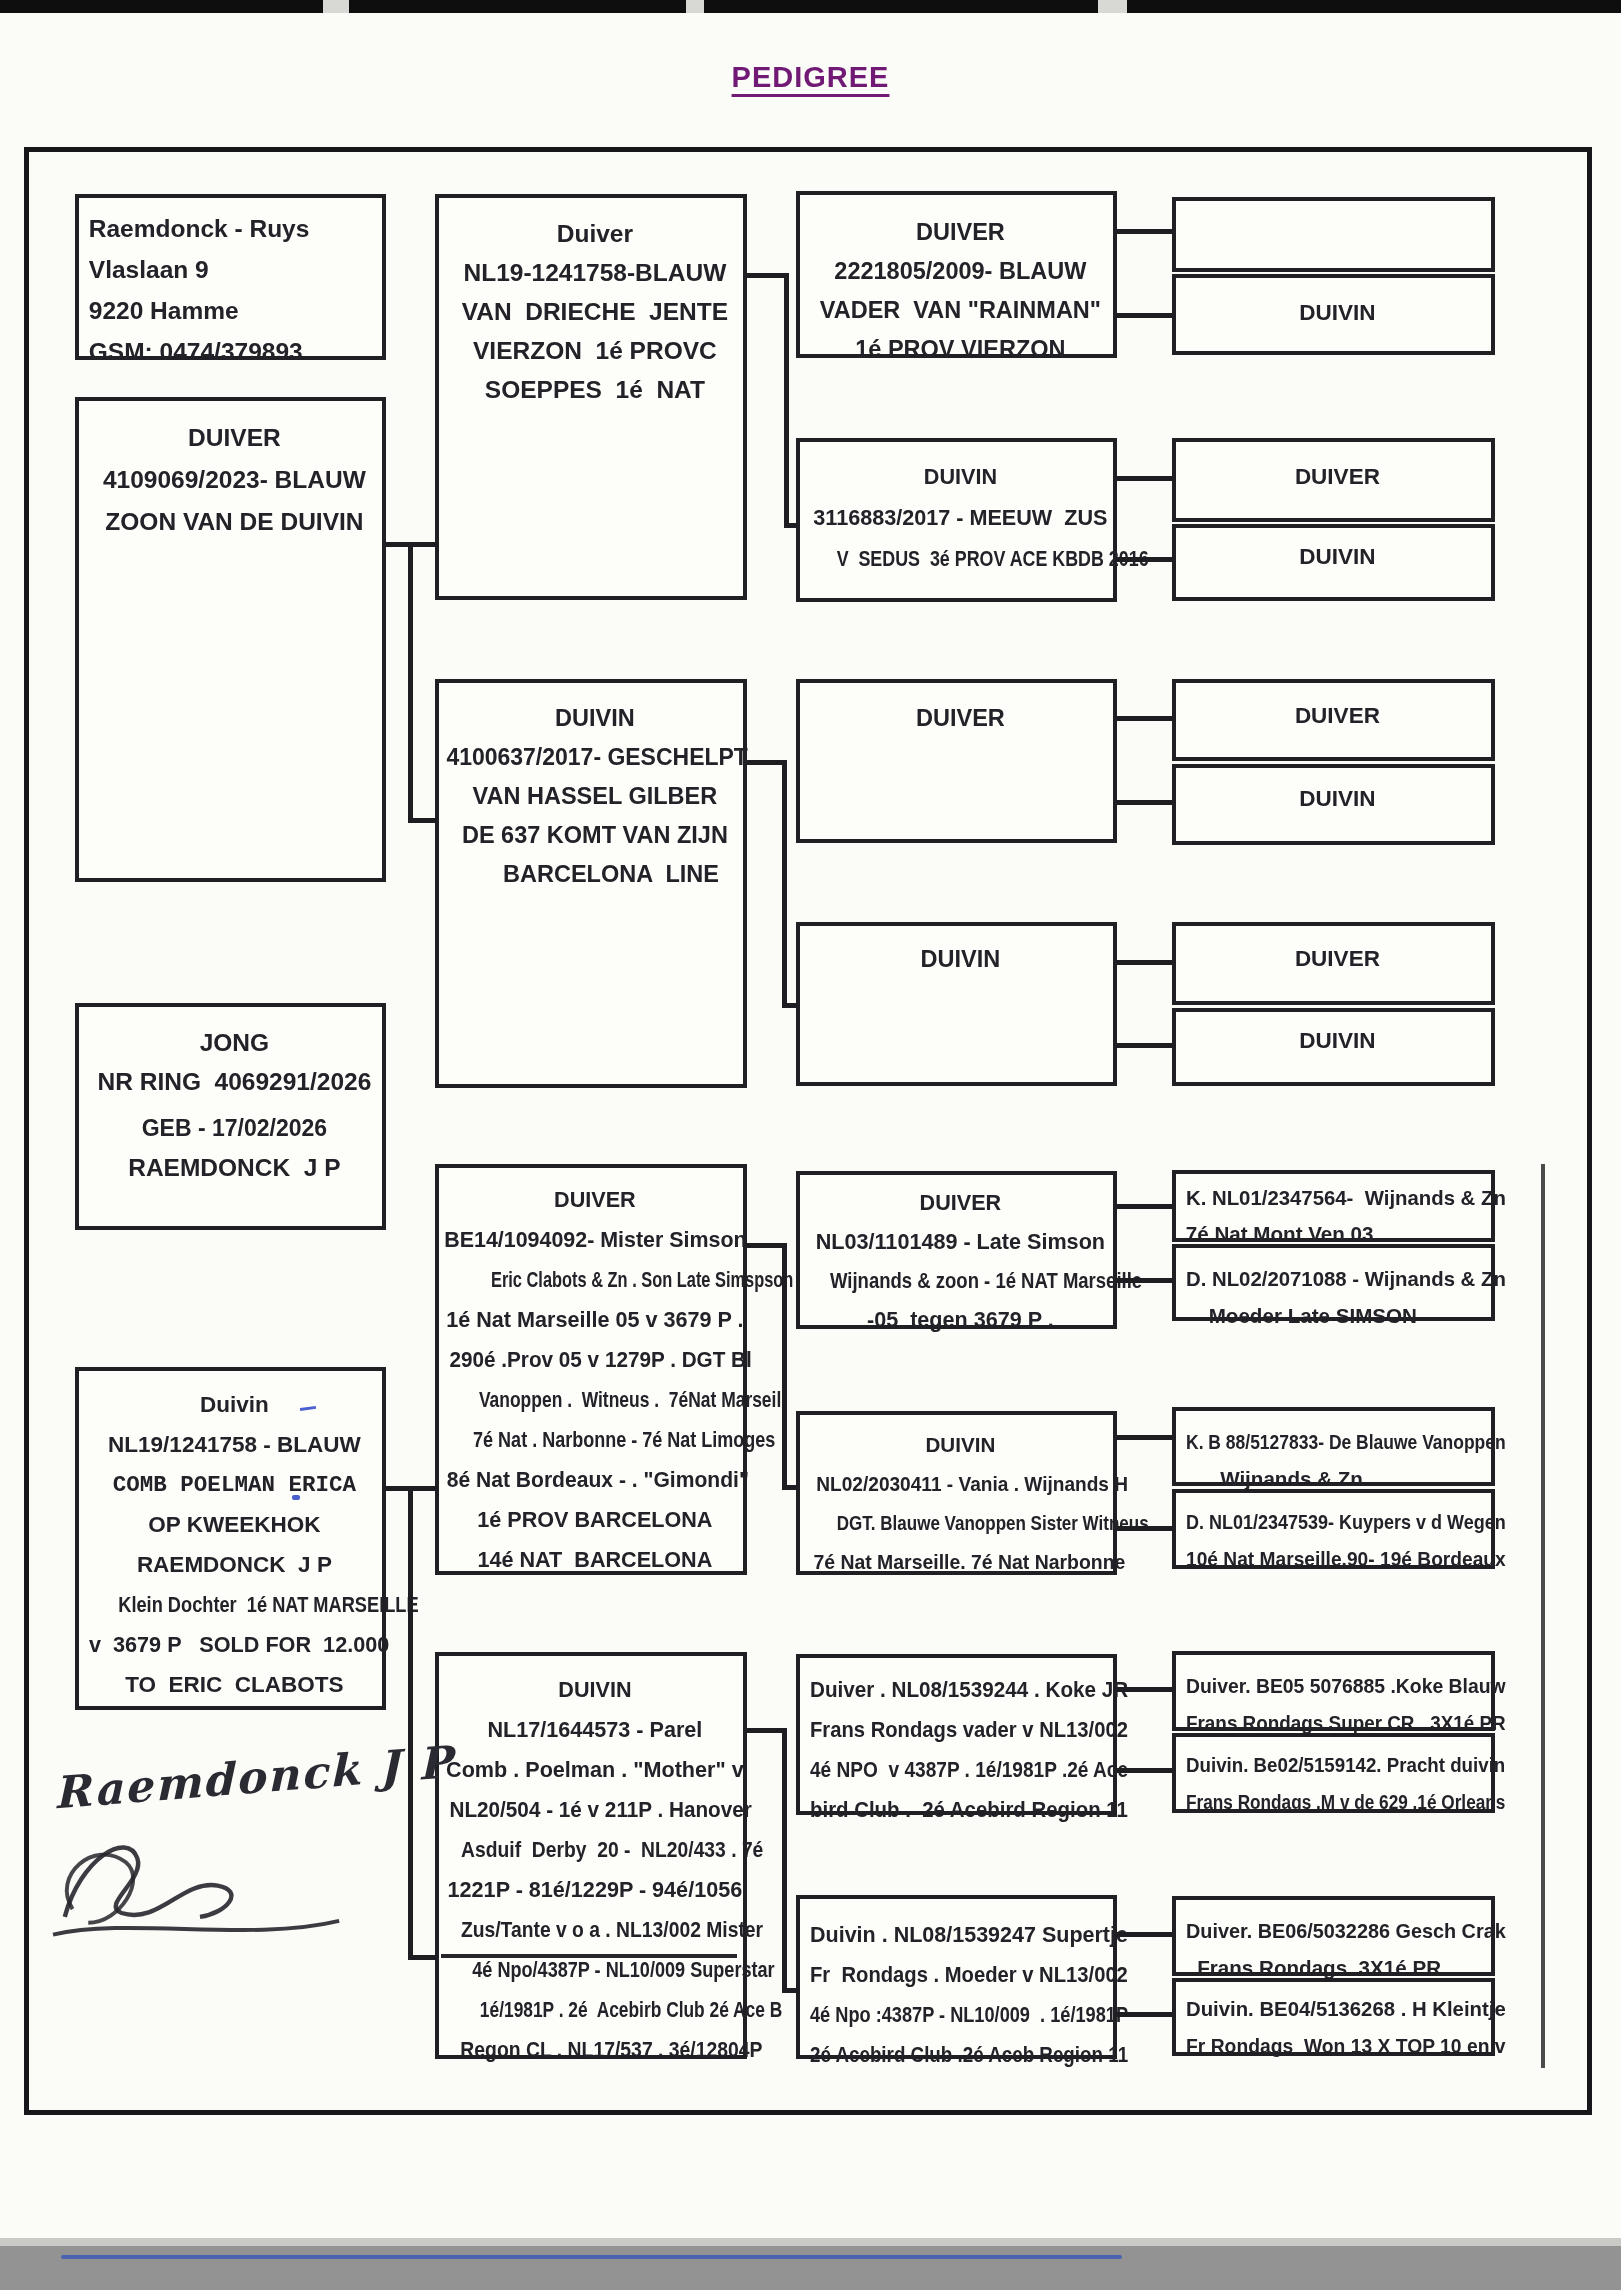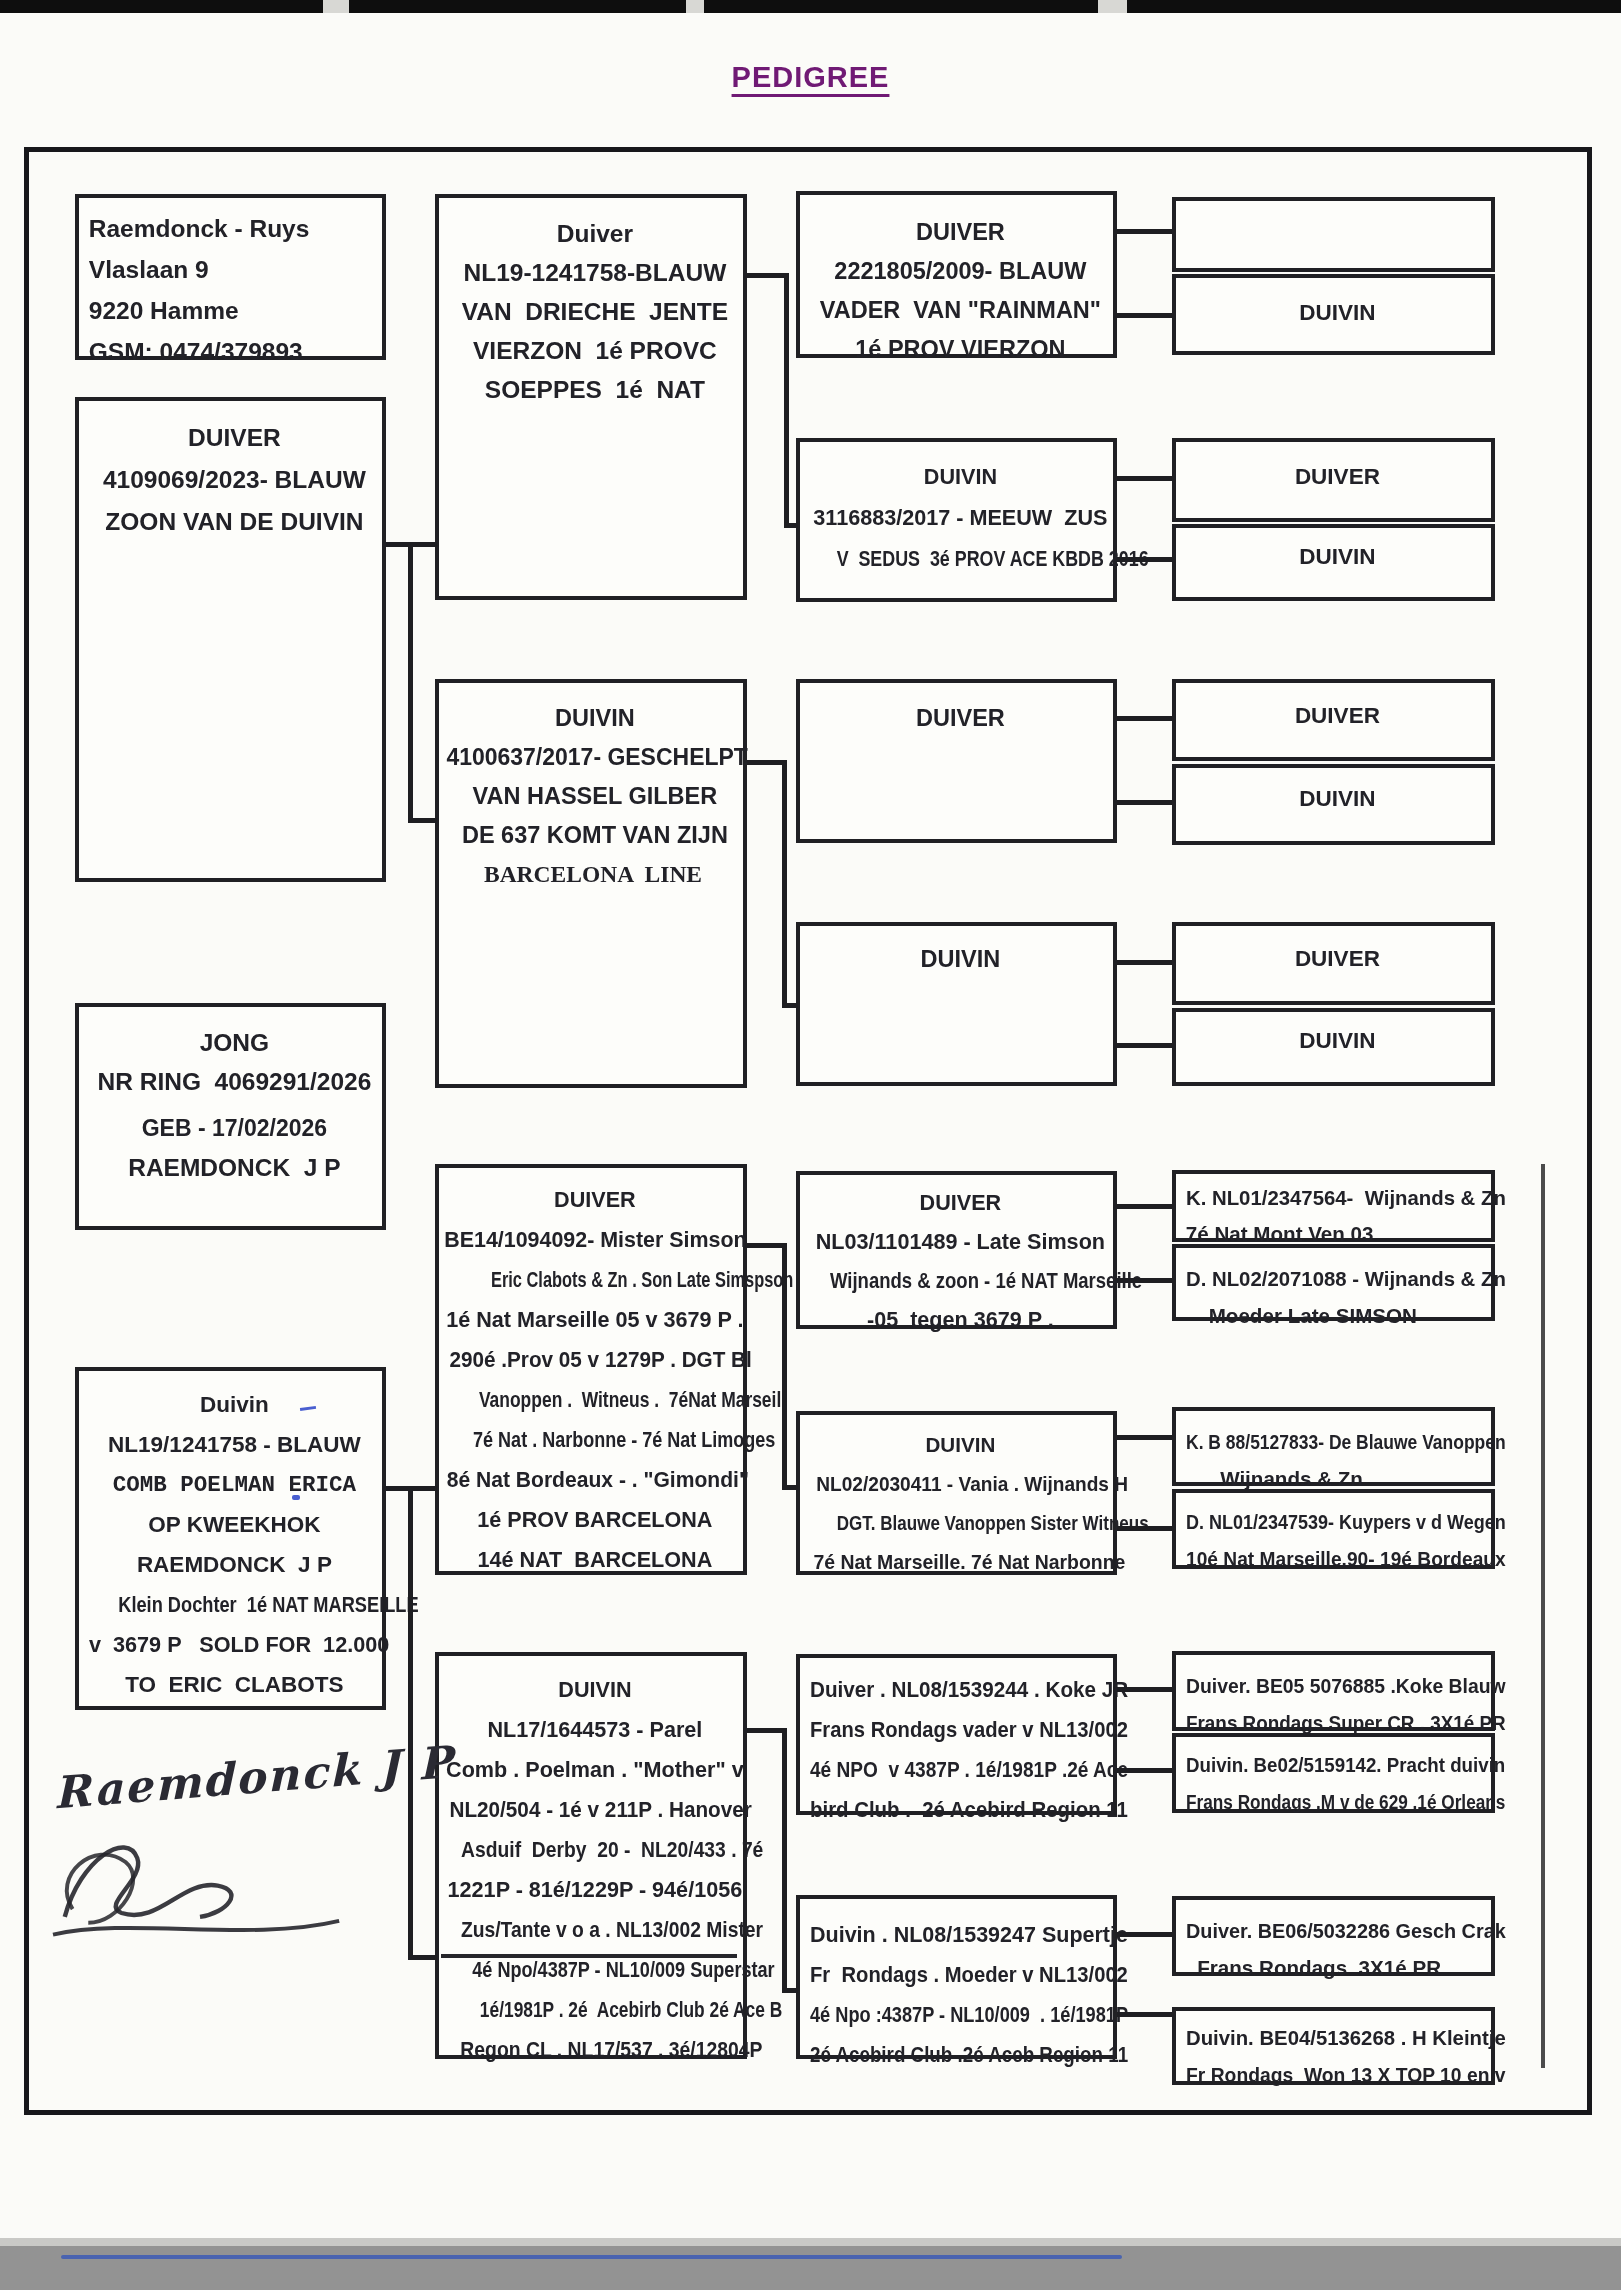--- a/index.html
+++ b/index.html
@@ -85,21 +85,21 @@
         <div class="bline" style="line-height: 39px; height: 39px; font-size: 24.5px; text-align: center; padding: 0px 3.9px;"><span>NL19-1241758-BLAUW</span></div>
         <div class="bline" style="line-height: 39px; height: 39px; font-size: 24.5px; text-align: center; padding: 0px 3.9px;"><span>VAN  DRIECHE  JENTE</span></div>
         <div class="bline" style="line-height: 39px; height: 39px; font-size: 24.5px; text-align: center; padding: 0px 3.9px;"><span>VIERZON  1é PROVC</span></div>
         <div class="bline" style="line-height: 39px; height: 39px; font-size: 24.5px; text-align: center; padding: 0px 3.9px;"><span>SOEPPES  1é  NAT</span></div>
       </div>
       <div class="pbox" style="left: 435px; top: 679px; width: 312px; height: 409px; padding-top: 15.7px;">
         <div class="bline" style="line-height: 39px; height: 39px; font-size: 23.5px; text-align: center; padding: 0px 3.9px;"><span>DUIVIN</span></div>
         <div class="bline" style="line-height: 39px; height: 39px; font-size: 23.5px; text-align: center; padding: 0px 3.9px;"><span style="transform: scaleX(0.978);">4100637/2017- GESCHELPT</span></div>
         <div class="bline" style="line-height: 39px; height: 39px; font-size: 23.5px; text-align: center; padding: 0px 3.9px;"><span>VAN HASSEL GILBER</span></div>
         <div class="bline" style="line-height: 39px; height: 39px; font-size: 23.5px; text-align: center; padding: 0px 3.9px;"><span>DE 637 KOMT VAN ZIJN</span></div>
-        <div class="bline" style="line-height: 39px; height: 39px; font-size: 23.5px; text-align: center; padding: 0px 2px; font-family: Liberation Serif, serif;"><span>BARCELONA  LINE</span></div>
+        <div class="bline" style="line-height: 39px; height: 39px; font-size: 23.5px; text-align: center; padding: 0px 20px;"><span>BARCELONA  LINE</span></div>
       </div>
       <div class="pbox" style="left: 435px; top: 1164px; width: 312px; height: 411px; padding-top: 11.8px;">
         <div class="bline" style="line-height: 40px; height: 40px; font-size: 21.6px; text-align: center; padding: 0px 3.9px;"><span>DUIVER</span></div>
         <div class="bline" style="line-height: 40px; height: 40px; font-size: 21.6px; text-align: center; padding: 0px 3.9px;"><span style="transform: scaleX(0.992);">BE14/1094092- Mister Simson</span></div>
         <div class="bline" style="line-height: 40px; height: 40px; font-size: 21.6px; text-align: center; padding: 0px 3.9px;"><span style="transform: scaleX(0.759);">Eric Clabots &amp; Zn . Son Late Simspson</span></div>
         <div class="bline" style="line-height: 40px; height: 40px; font-size: 21.6px; text-align: center; padding: 0px 3.9px;"><span>1é Nat Marseille 05 v 3679 P .</span></div>
         <div class="bline" style="line-height: 40px; height: 40px; font-size: 21.6px; text-align: center; padding: 0px 3.9px;"><span style="transform: scaleX(0.959);">290é .Prov 05 v 1279P . DGT Bl</span></div>
         <div class="bline" style="line-height: 40px; height: 40px; font-size: 21.6px; text-align: center; padding: 0px 3.9px;"><span style="transform: scaleX(0.808);">Vanoppen .  Witneus .  7éNat Marseil</span></div>
         <div class="bline" style="line-height: 40px; height: 40px; font-size: 21.6px; text-align: center; padding: 0px 3.9px;"><span style="transform: scaleX(0.834);">7é Nat . Narbonne - 7é Nat Limoges</span></div>
         <div class="bline" style="line-height: 40px; height: 40px; font-size: 21.6px; text-align: center; padding: 0px 3.9px;"><span style="transform: scaleX(0.976);">8é Nat Bordeaux - . "Gimondi"</span></div>
@@ -202,21 +202,21 @@
         <div class="bline l" style="line-height: 37px; height: 37px; font-size: 20.6px; text-align: left; padding: 0px 9.8px;"><span style="transform: scaleX(0.916);">Frans Rondags Super CR . 3X1é PR</span></div>
       </div>
       <div class="pbox" style="left: 1172px; top: 1733px; width: 323px; height: 80px; padding-top: 9.8px;">
         <div class="bline l" style="line-height: 37px; height: 37px; font-size: 19.6px; text-align: left; padding: 0px 9.8px;"><span style="transform: scaleX(0.955);">Duivin. Be02/5159142. Pracht duivin</span></div>
         <div class="bline l" style="line-height: 37px; height: 37px; font-size: 19.6px; text-align: left; padding: 0px 9.8px;"><span style="transform: scaleX(0.878);">Frans Rondags .M v de 629 .1é Orleans</span></div>
       </div>
       <div class="pbox" style="left: 1172px; top: 1896px; width: 323px; height: 80px; padding-top: 11.8px;">
         <div class="bline l" style="line-height: 37px; height: 37px; font-size: 20.6px; text-align: left; padding: 0px 9.8px;"><span style="transform: scaleX(0.963);">Duiver. BE06/5032286 Gesch Crak</span></div>
         <div class="bline l" style="line-height: 37px; height: 37px; font-size: 20.6px; text-align: left; padding: 0px 9.8px;"><span>  Frans Rondags  3X1é PR</span></div>
       </div>
-      <div class="pbox" style="left: 1172px; top: 1978px; width: 323px; height: 78px; padding-top: 7.8px; margin-top: 29px;">
+      <div class="pbox" style="left: 1172px; top: 1978px; width: 323px; height: 78px; padding-top: 7.8px;">
         <div class="bline l" style="line-height: 37px; height: 37px; font-size: 20.6px; text-align: left; padding: 0px 9.8px;"><span style="transform: scaleX(0.987);">Duivin. BE04/5136268 . H Kleintje</span></div>
         <div class="bline l" style="line-height: 37px; height: 37px; font-size: 20.6px; text-align: left; padding: 0px 9.8px;"><span style="transform: scaleX(0.937);">Fr Rondags  Won 13 X TOP 10 en v</span></div>
       </div>
       <div class="conn" style="left: 386px; top: 542px; width: 51px; height: 4.9px;"></div>
       <div class="conn" style="left: 408px; top: 542px; width: 4.9px; height: 281px;"></div>
       <div class="conn" style="left: 408px; top: 818px; width: 29px; height: 4.9px;"></div>
       <div class="conn" style="left: 386px; top: 1486px; width: 51px; height: 4.9px;"></div>
       <div class="conn" style="left: 408px; top: 1486px; width: 4.9px; height: 474px;"></div>
       <div class="conn" style="left: 408px; top: 1955px; width: 29px; height: 4.9px;"></div>
       <div class="conn" style="left: 747px; top: 273px; width: 41px; height: 4.9px;"></div>

